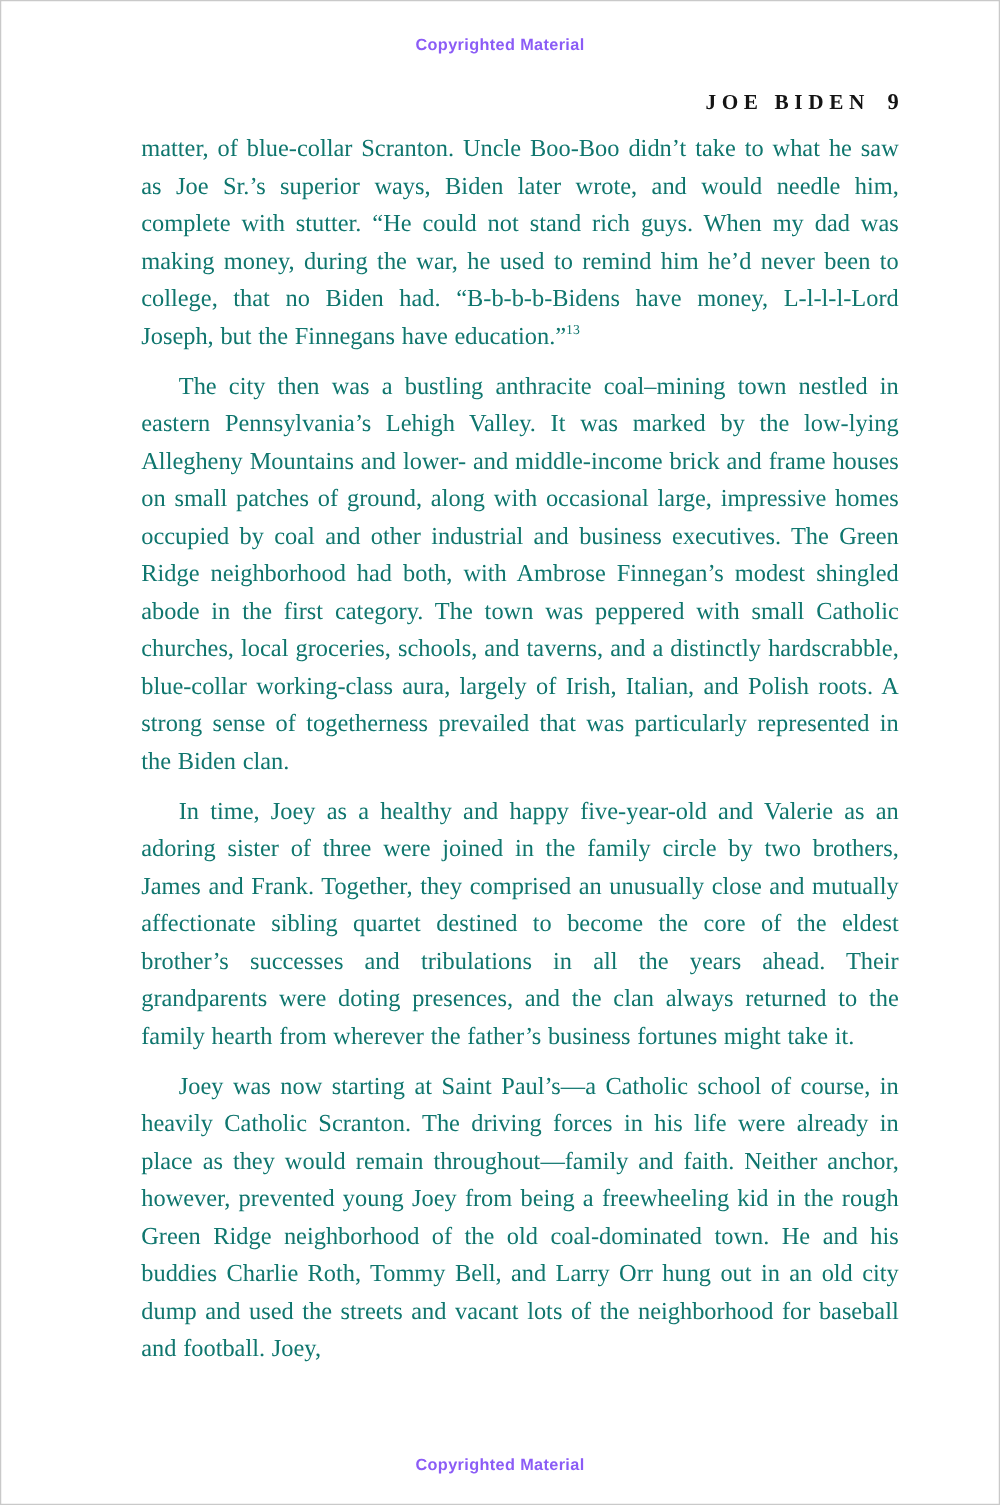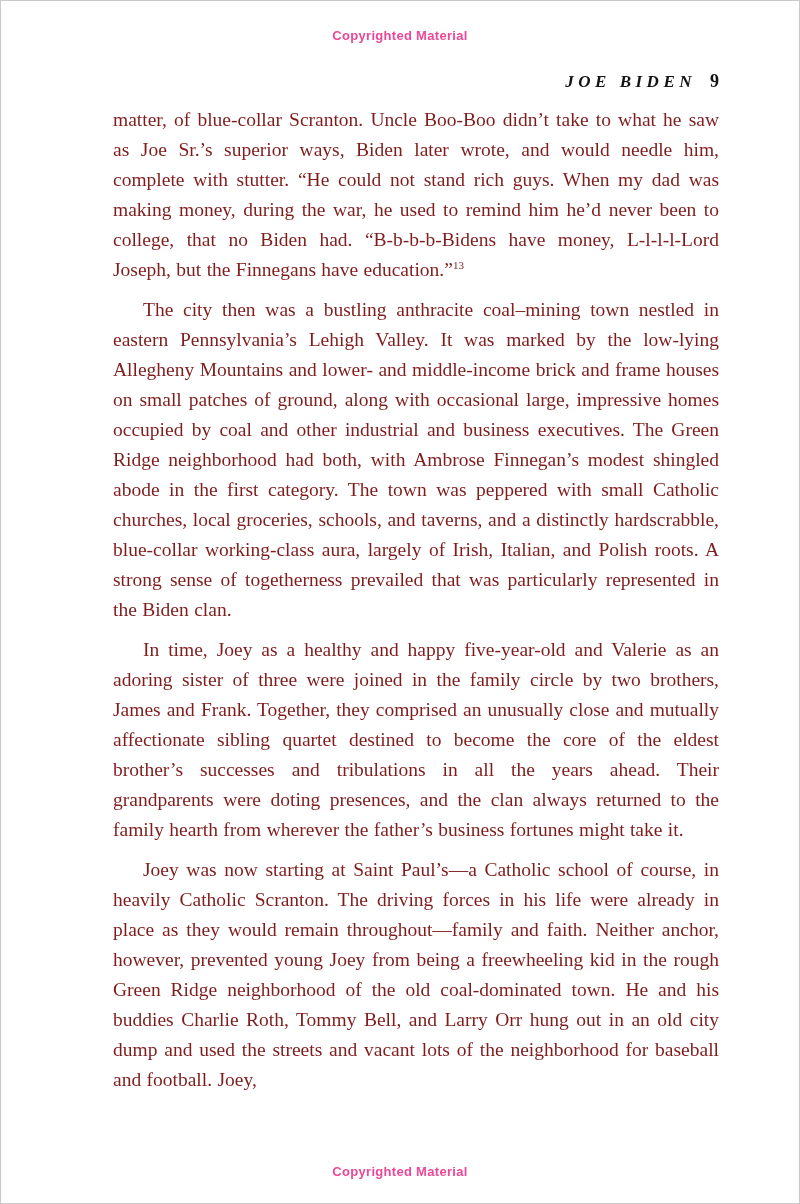--- a/index.html
+++ b/index.html
@@ -14,21 +14,21 @@
     box-sizing: border-box;
     border: 1px solid #c9c9c9;
     background: #ffffff;
     font-family: "Liberation Serif", serif;
     overflow: hidden;
   }
   .notice {
     font-family: "Liberation Sans", sans-serif;
     font-size: 13px;
     font-weight: 700;
-    color: #ec4899;
+    color: #8b5cf6;
     text-align: center;
     letter-spacing: 0.3px;
   }
   .notice-top {
     padding-top: 27px;
   }
   .notice-bottom {
     position: absolute;
     left: 0;
     right: 0;
@@ -36,33 +36,32 @@
   }
   .running-header {
     margin: 28px 80px 0 112px;
     text-align: right;
     font-size: 17px;
     font-weight: 600;
     color: #141414;
   }
   .rh-title {
     letter-spacing: 4.5px;
-    font-style: italic;
   }
   .rh-num {
     margin-left: 14px;
     letter-spacing: 0;
     font-size: 18px;
   }
   .body-text {
     margin: 13px 80px 0 112px;
     font-size: 19.5px;
     line-height: 30px;
     text-align: justify;
-    color: #7f1d1d;
+    color: #0f766e;
     word-spacing: 0.5px;
   }
   .body-text p {
     margin: 0;
     padding: 0;
   }
   .body-text p.indent {
     text-indent: 30px;
     margin-top: 10px;
   }

